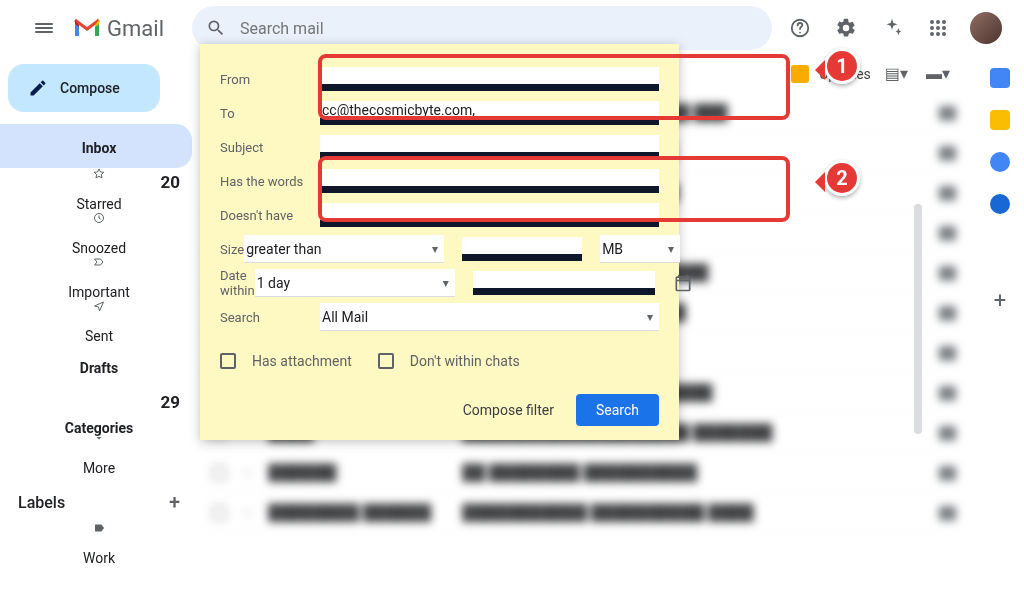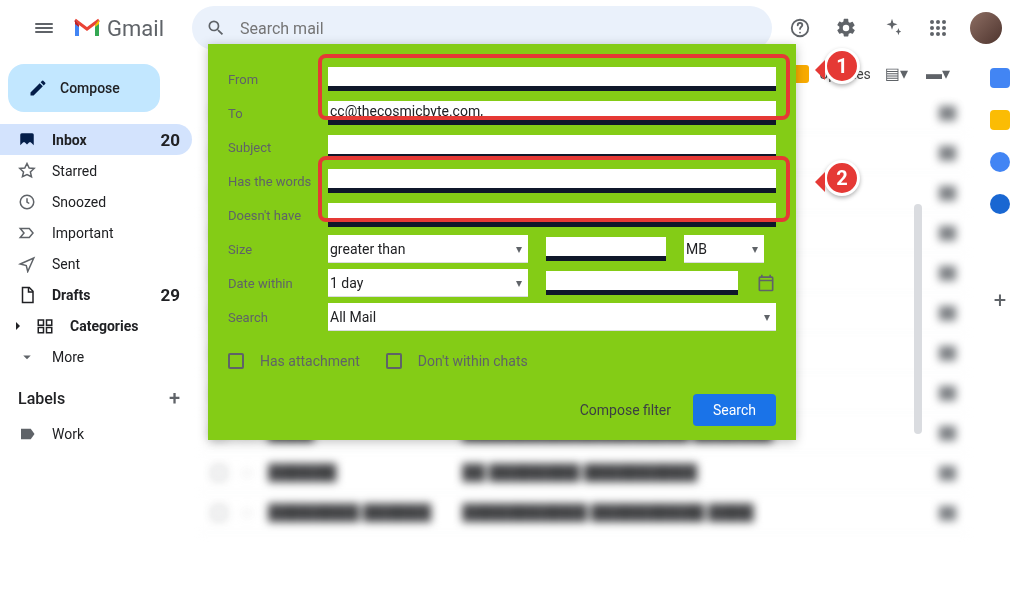--- a/index.html
+++ b/index.html
@@ -15,21 +15,21 @@
   .search input { flex:1; border:none; background:transparent; font-size:16px; color:#5f6368; outline:none; }
   .hdr-icons { margin-left:auto; display:flex; align-items:center; gap:6px; }
   .hicon { width:40px; height:40px; display:flex; align-items:center; justify-content:center; border-radius:50%; cursor:pointer; color:#5f6368; }
   .avatar { width:32px; height:32px; border-radius:50%; background:linear-gradient(135deg,#8d6e63,#4e342e); margin-left:6px; cursor:pointer; }
 
   
   .body { display:flex; height:calc(593px - 56px); }
   .sidebar { width:200px; padding:8px 8px 0 8px; }
   .compose { display:flex; align-items:center; gap:12px; background:#c2e7ff; border-radius:16px; padding:14px 20px; width:152px; box-shadow:none; cursor:pointer; margin-bottom:12px; }
   .compose span { font-size:14px; font-weight:500; }
-  .nav-item { display:flex; align-items:center; height:31px; border-radius:0 16px 16px 0; padding:0 12px 0 18px; gap:16px; font-size:14px; color:#202124; cursor:pointer; margin-left:-8px; }
+  .nav-item { display:flex; align-items:center; height:44px; border-radius:0 16px 16px 0; padding:0 12px 0 18px; gap:16px; font-size:14px; color:#202124; cursor:pointer; margin-left:-8px;flex-direction:column; }
   .nav-item.active { background:#d3e3fd; font-weight:700; }
   .nav-item .count { margin-left:auto; font-size:17px; }
   .labels-header { display:flex; align-items:center; justify-content:space-between; font-size:16px; font-weight:500; color:#202124; padding:14px 12px 8px 10px; }
 
   .main { flex:1; position:relative; padding:8px 8px 0 0; }
   .toolbar { display:flex; align-items:center; padding:0 12px 6px 12px; }
   .tab-updates { margin-left:auto; margin-right:14px; display:flex; align-items:center; gap:10px; font-size:14px; color:#444; }
   .badge { width:18px; height:18px; background:#f9ab00; display:inline-block; border-radius:3px; }
   .view-icons { display:flex; gap:18px; align-items:center; margin-right:6px; color:#5f6368; }
   .mail-list { padding:4px 0 0 0; filter:blur(4px); opacity:.85; }
@@ -38,24 +38,24 @@
   .dot { width:14px; height:14px; border:1.5px solid #5f6368; border-radius:2px; }
   .star { color:#c0c0c0; }
   .sender { width:180px; white-space:nowrap; overflow:hidden; }
   .subject { flex:1; white-space:nowrap; overflow:hidden; color:#202124; }
   .date { width:60px; text-align:right; font-size:12px; color:#5f6368; }
 
   .rightbar { width:48px; border-left:0; padding-top:12px; display:flex; flex-direction:column; align-items:center; gap:22px; }
   .rbicon { width:20px; height:20px; border-radius:4px; cursor:pointer; }
 
   
-  .filter-panel { position:absolute; left:208px; top:44px; width:588px; background:#84cc16; box-shadow:0 2px 10px rgba(0,0,0,.25); padding:18px 20px 14px 20px; z-index:10; font-size:14px; color:#5f6368; }
+  .filter-panel { position:absolute; left:200px; top:44px; width:479px; background:#fef9c3; box-shadow:0 2px 10px rgba(0,0,0,.25); padding:18px 20px 14px 20px; z-index:10; font-size:14px; color:#5f6368; }
   .frow { display:flex; align-items:center; min-height:34px; }
   .flabel { width:100px; font-size:13px; }
-  .finput { flex:1; border:none; border-bottom:5px solid #0f172a; height:24px; font-size:14px; color:#202124; outline:none; padding:0 2px; }
+  .finput { flex:1; border:none; border-bottom:7px solid #0f172a; height:24px; font-size:14px; color:#202124; outline:none; padding:0 2px; }
   .fselect { border:none; border-bottom:1px solid #dadce0; height:28px; font-size:14px; color:#202124; background:#fff; padding:0 24px 0 2px; appearance:none; position:relative; }
   .sel-wrap { position:relative; display:inline-flex; align-items:center; }
   .sel-wrap::after { content:"▾"; position:absolute; right:6px; color:#5f6368; font-size:12px; pointer-events:none; }
   .chk { width:16px; height:16px; border:2px solid #5f6368; border-radius:2px; display:inline-block; margin-right:12px; cursor:pointer; }
   .filter-actions { display:flex; justify-content:flex-end; align-items:center; gap:22px; margin-top:16px; }
   .link-btn { color:#3c4043; font-size:14px; cursor:pointer; }
   .primary-btn { background:#1a73e8; color:#fff; border:none; border-radius:4px; padding:8px 20px; font-size:14px; cursor:pointer; }
   .cal-icon { margin-left:auto; display:flex; align-items:center; }
 
   

